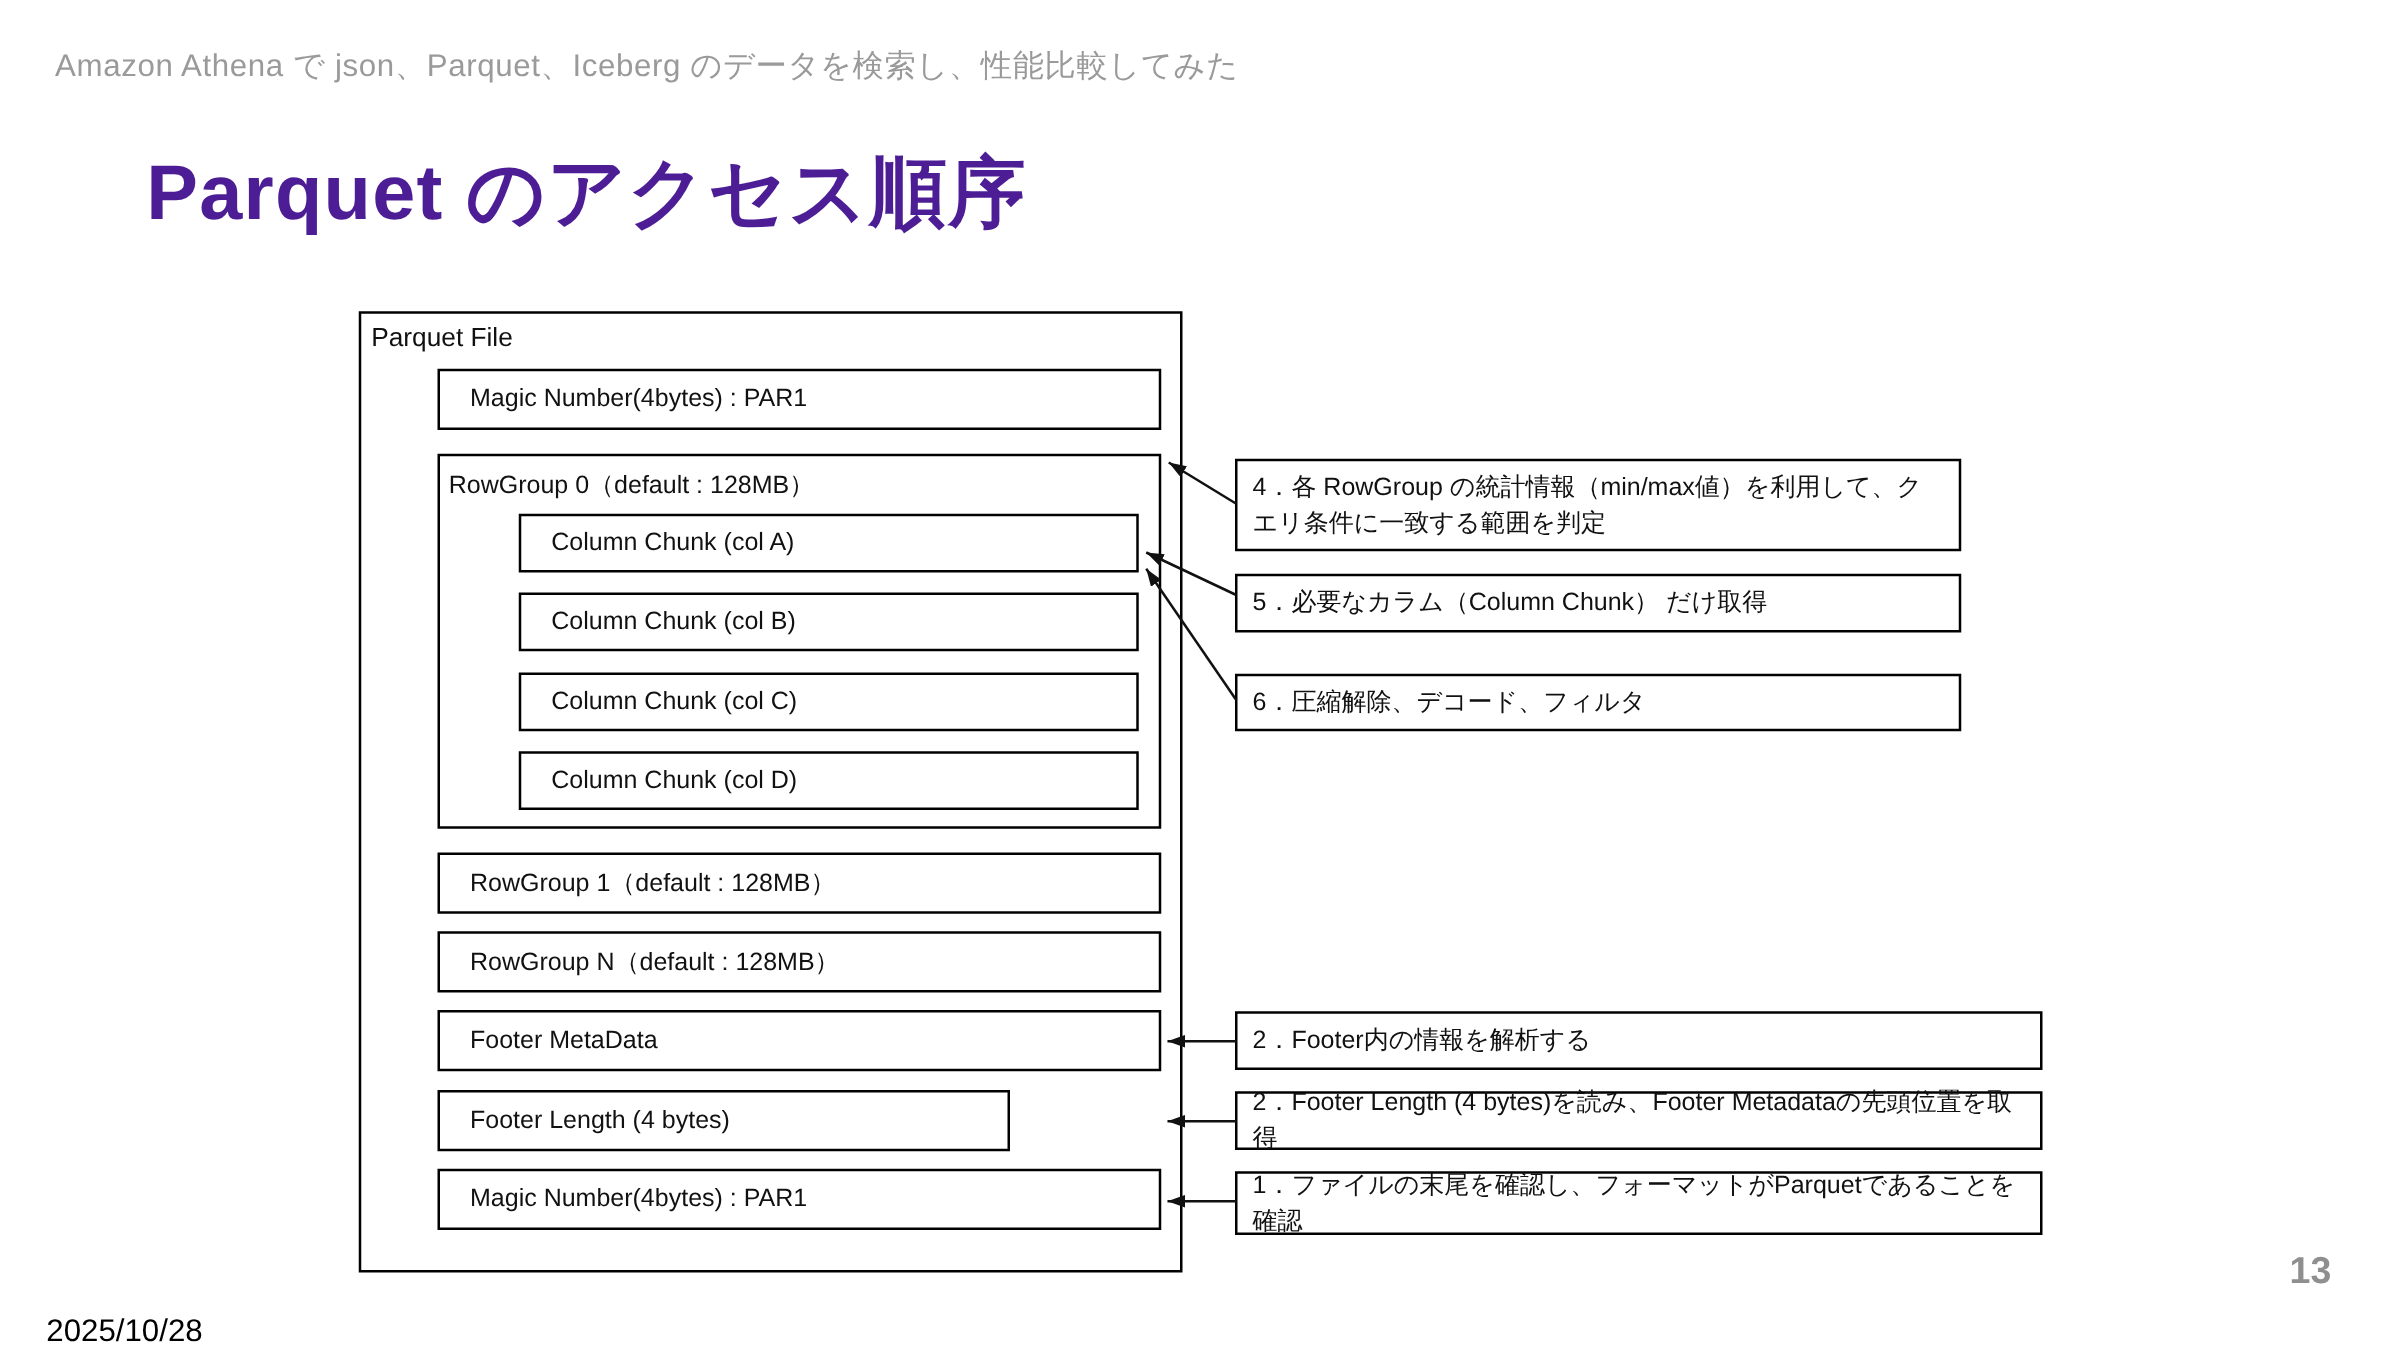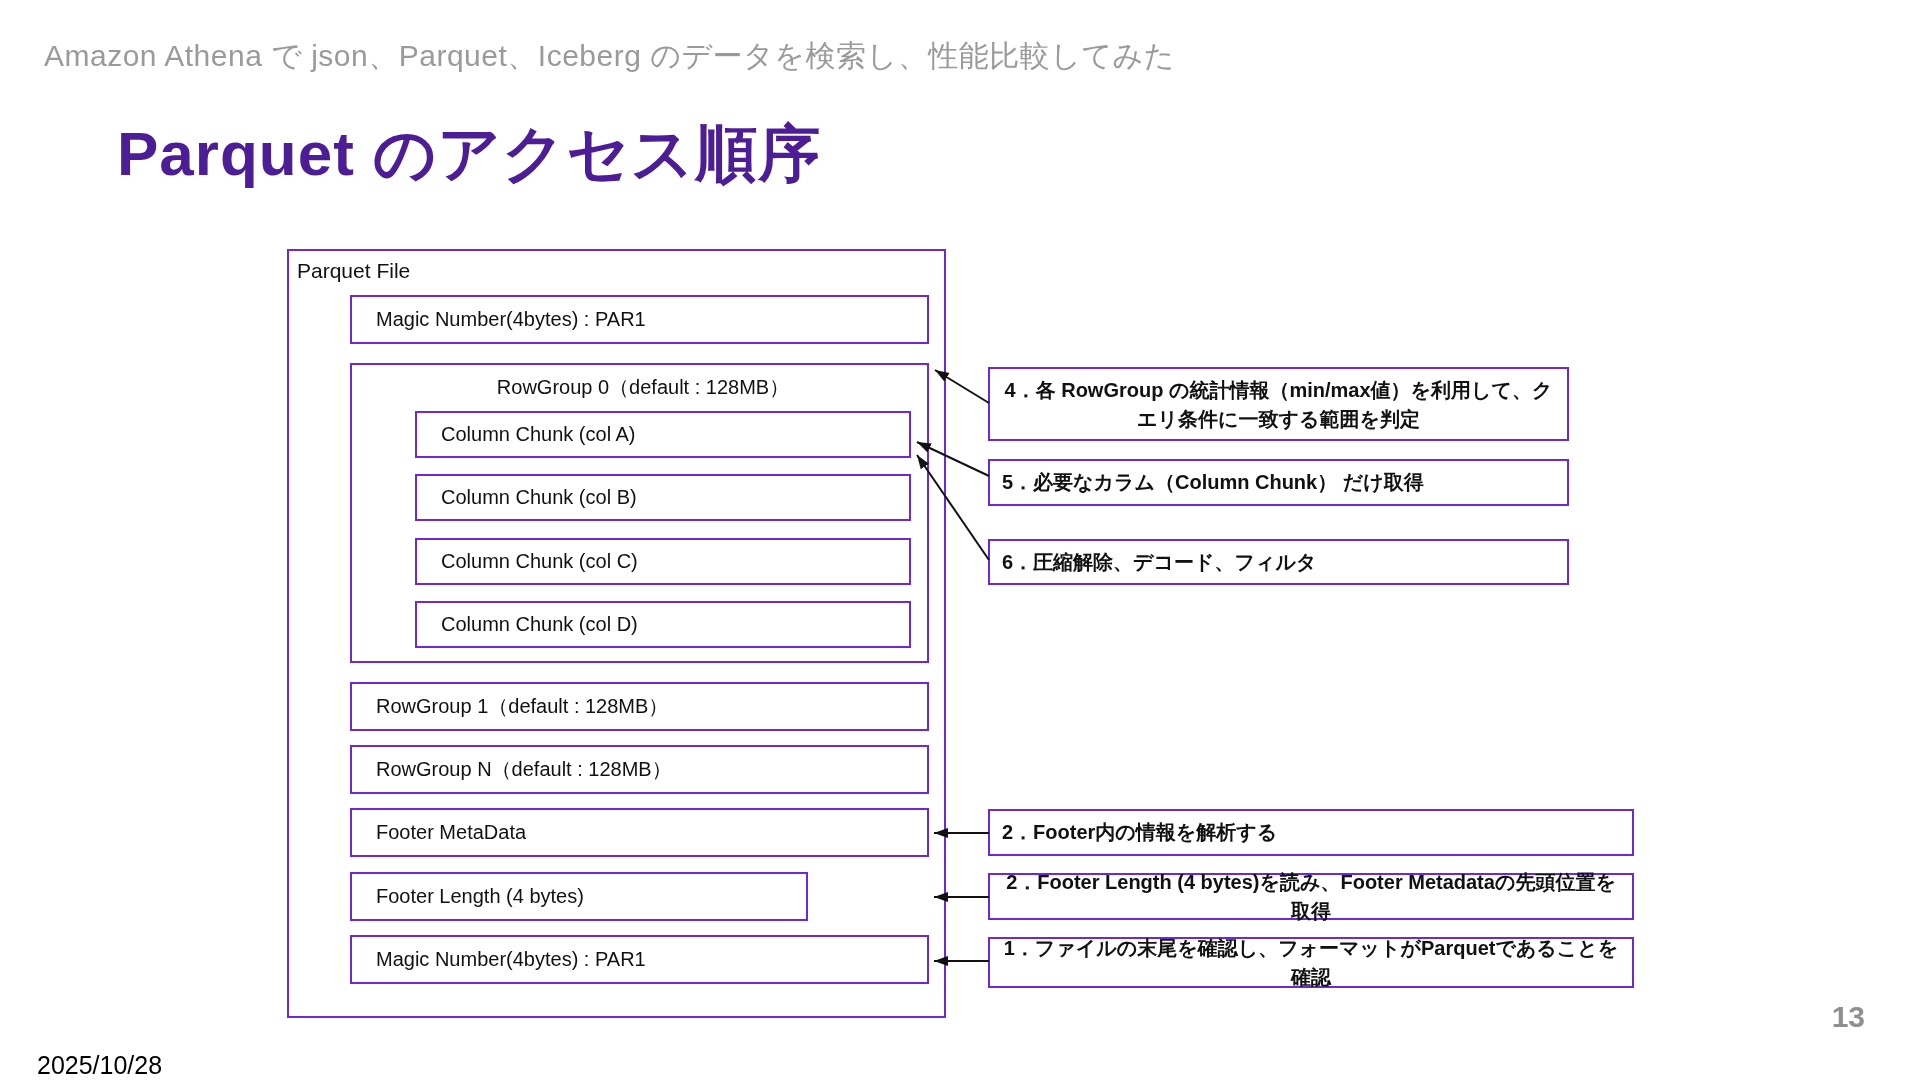--- a/index.html
+++ b/index.html
@@ -6,31 +6,30 @@
   body {
     width: 1920px; height: 1080px;
     background: #ffffff;
     font-family: "Liberation Sans", "DejaVu Sans", sans-serif;
     color: #111111;
     overflow: hidden;
     position: relative;
   }
   .deck-title {
     position: absolute; left: 44px; top: 36px;
-    font-size: 30px; color: #9a9a9a; letter-spacing: 0.5px;
+    font-size: 25px; color: #9a9a9a; letter-spacing: 0.5px;
   }
   .slide-title {
     position: absolute; left: 117px; top: 112px; margin: 0;
     font-size: 62px; font-weight: bold; color: #4c1d95; letter-spacing: 1px;
   }
   
   .dbox, .abox, .outer-box {
-    position: absolute; border: 2px solid #6d28d9; box-sizing: border-box;
+    position: absolute; border: 2px solid #000000; box-sizing: border-box;
     background: transparent;
-    text-align: center;
   }
   .outer-box { left: 287px; top: 249px; width: 659px; height: 769px; }
   .outer-label {
     position: absolute; left: 8px; top: 8px; font-size: 21px; color: #111;
   }
   .dbox {
     display: flex; align-items: center; padding-left: 24px;
     font-size: 20px; white-space: nowrap;
   }
   .dbox--group { display: block; padding: 9px 0 0 7px; }
@@ -41,21 +40,21 @@
   .b-colC      { left: 415px; top: 538px; width: 496px; height: 47px; }
   .b-colD      { left: 415px; top: 601px; width: 496px; height: 47px; }
   .b-rg1       { left: 350px; top: 682px; width: 579px; height: 49px; }
   .b-rgN       { left: 350px; top: 745px; width: 579px; height: 49px; }
   .b-fmeta     { left: 350px; top: 808px; width: 579px; height: 49px; }
   .b-flen      { left: 350px; top: 872px; width: 458px; height: 49px; }
   .b-magic-bot { left: 350px; top: 935px; width: 579px; height: 49px; }
   
   .abox {
     display: flex; align-items: center; padding: 0 12px;
-    font-size: 20px; line-height: 29px; font-weight: bold;
+    font-size: 20px; line-height: 29px;
   }
   .a-step4 { left: 988px; top: 367px; width: 581px; height: 74px; align-items: flex-start; padding-top: 7px; }
   .a-step5 { left: 988px; top: 459px; width: 581px; height: 47px; }
   .a-step6 { left: 988px; top: 539px; width: 581px; height: 46px; }
   .a-step3 { left: 988px; top: 809px; width: 646px; height: 47px; }
   .a-step2 { left: 988px; top: 873px; width: 646px; height: 47px; }
   .a-step1 { left: 988px; top: 937px; width: 646px; height: 51px; }
   .arrow-layer {
     position: absolute; left: 0; top: 0; width: 1920px; height: 1080px;
     pointer-events: none;

